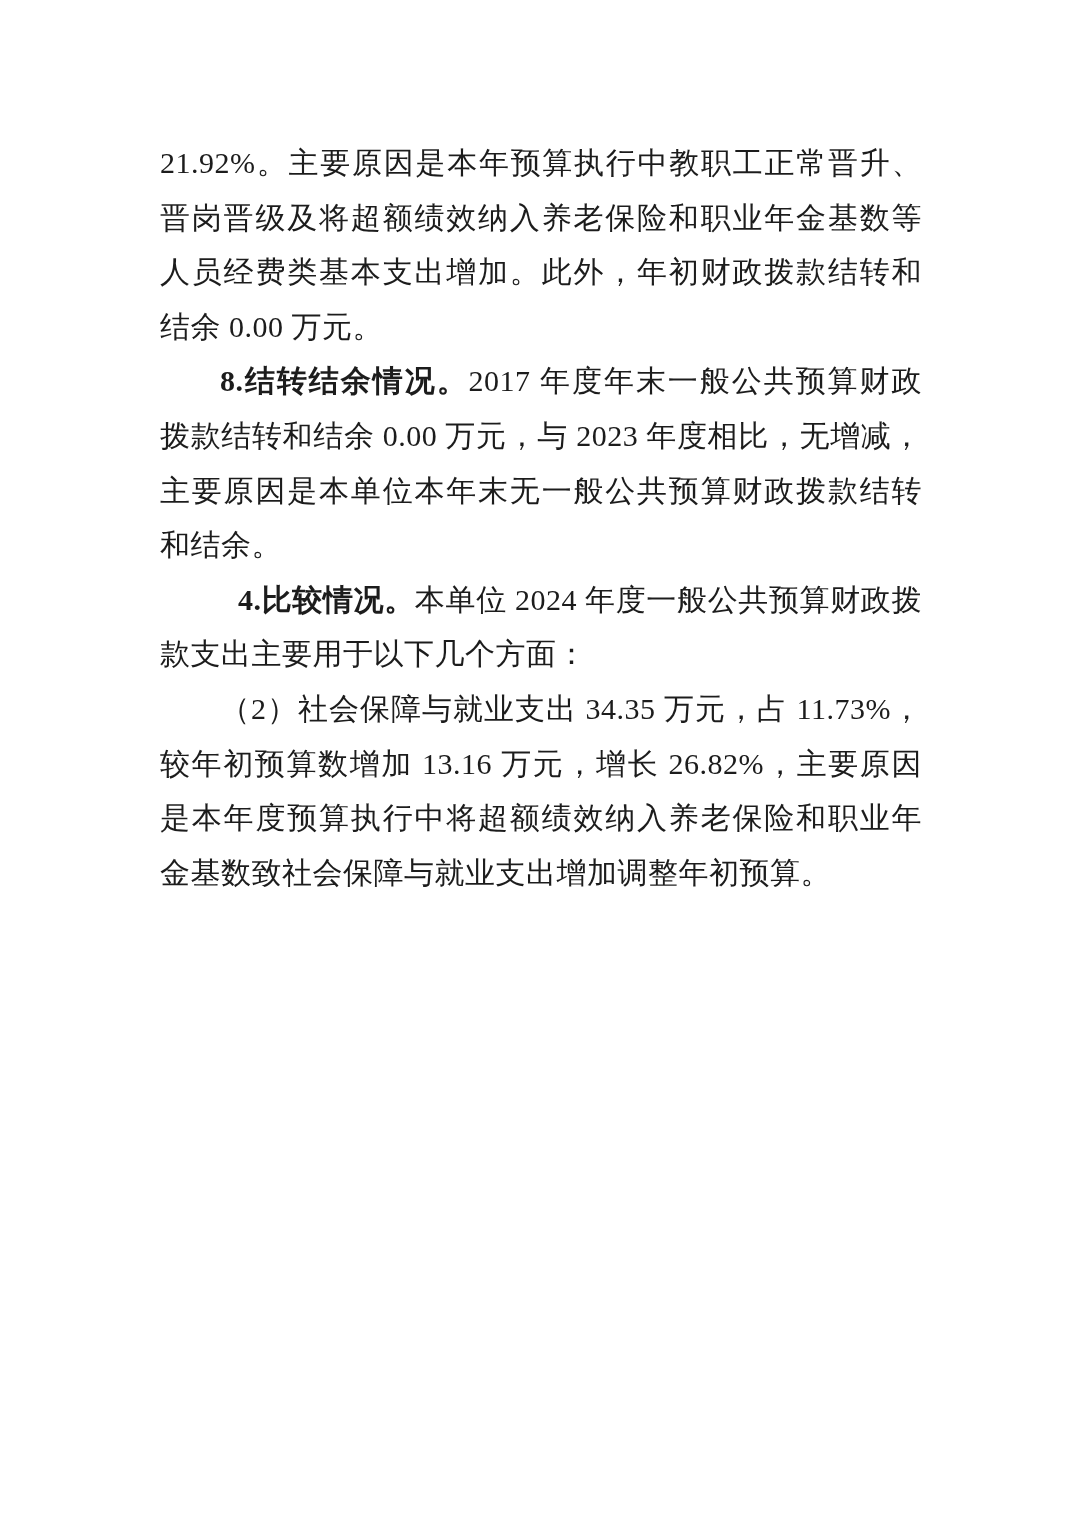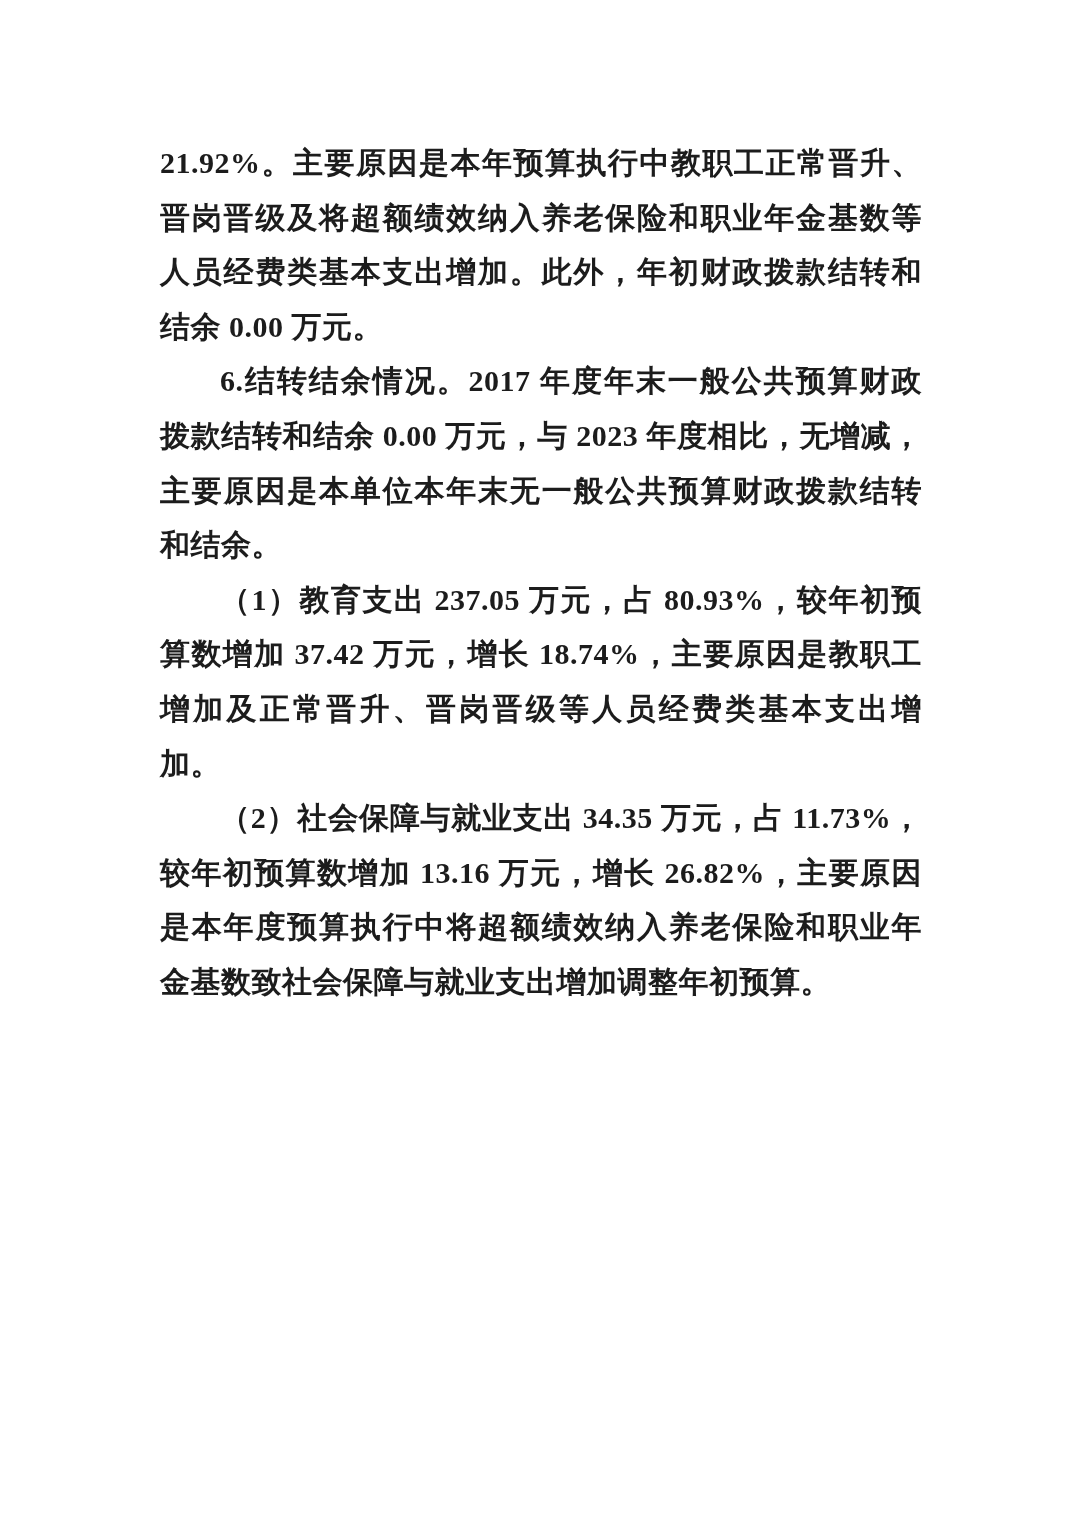--- a/index.html
+++ b/index.html
@@ -26,26 +26,26 @@
     letter-spacing: 0.5px;
     color: #1c1c1c;
     text-align: justify;
     text-justify: inter-character;
     text-align-last: left;
   }
   p.para {
     margin: 0;
     padding: 0;
   }
-  .run { font-weight: bold; }
+  .run { font-weight: normal; }
   .run.bold { font-weight: bold; }
 </style>
 </head>
 <body style="background: rgb(255, 255, 255);">
 
 <div class="page">
   <div class="doc-body" style="color: rgb(28, 28, 28);">
       <p class="para" style="text-indent: 0em;"><span class="run">21.92%。主要原因是本年预算执行中教职工正常晋升、晋岗晋级及将超额绩效纳入养老保险和职业年金基数等人员经费类基本支出增加。此外，年初财政拨款结转和结余 0.00 万元。</span></p>
-      <p class="para" style="text-indent: 2em;"><span class="run bold">6.结转结余情况。</span><span class="run">2017 年度年末一般公共预算财政拨款结转和结余 0.00 万元，与 2023 年度相比，无增减，主要原因是本单位本年末无一般公共预算财政拨款结转和结余。</span></p>
-      <p class="para" style="text-indent: 2em;"><span class="run">（1）教育支出 237.05 万元，占 80.93%，较年初预算数增加 37.42 万元，增长 18.74%，主要原因是教职工增加及正常晋升、晋岗晋级等人员经费类基本支出增加。</span></p>
+      <p class="para" style="text-indent: 2em;"><span class="run bold">8.结转结余情况。</span><span class="run">2017 年度年末一般公共预算财政拨款结转和结余 0.00 万元，与 2023 年度相比，无增减，主要原因是本单位本年末无一般公共预算财政拨款结转和结余。</span></p>
+      <p class="para" style="text-indent: 2.6em;"><span class="run bold">4.比较情况。</span><span class="run">本单位 2024 年度一般公共预算财政拨款支出主要用于以下几个方面：</span></p>
       <p class="para" style="text-indent: 2em;"><span class="run">（2）社会保障与就业支出 34.35 万元，占 11.73%，较年初预算数增加 13.16 万元，增长 26.82%，主要原因是本年度预算执行中将超额绩效纳入养老保险和职业年金基数致社会保障与就业支出增加调整年初预算。</span></p>
     </div>
 </div>
 
 </body></html>

